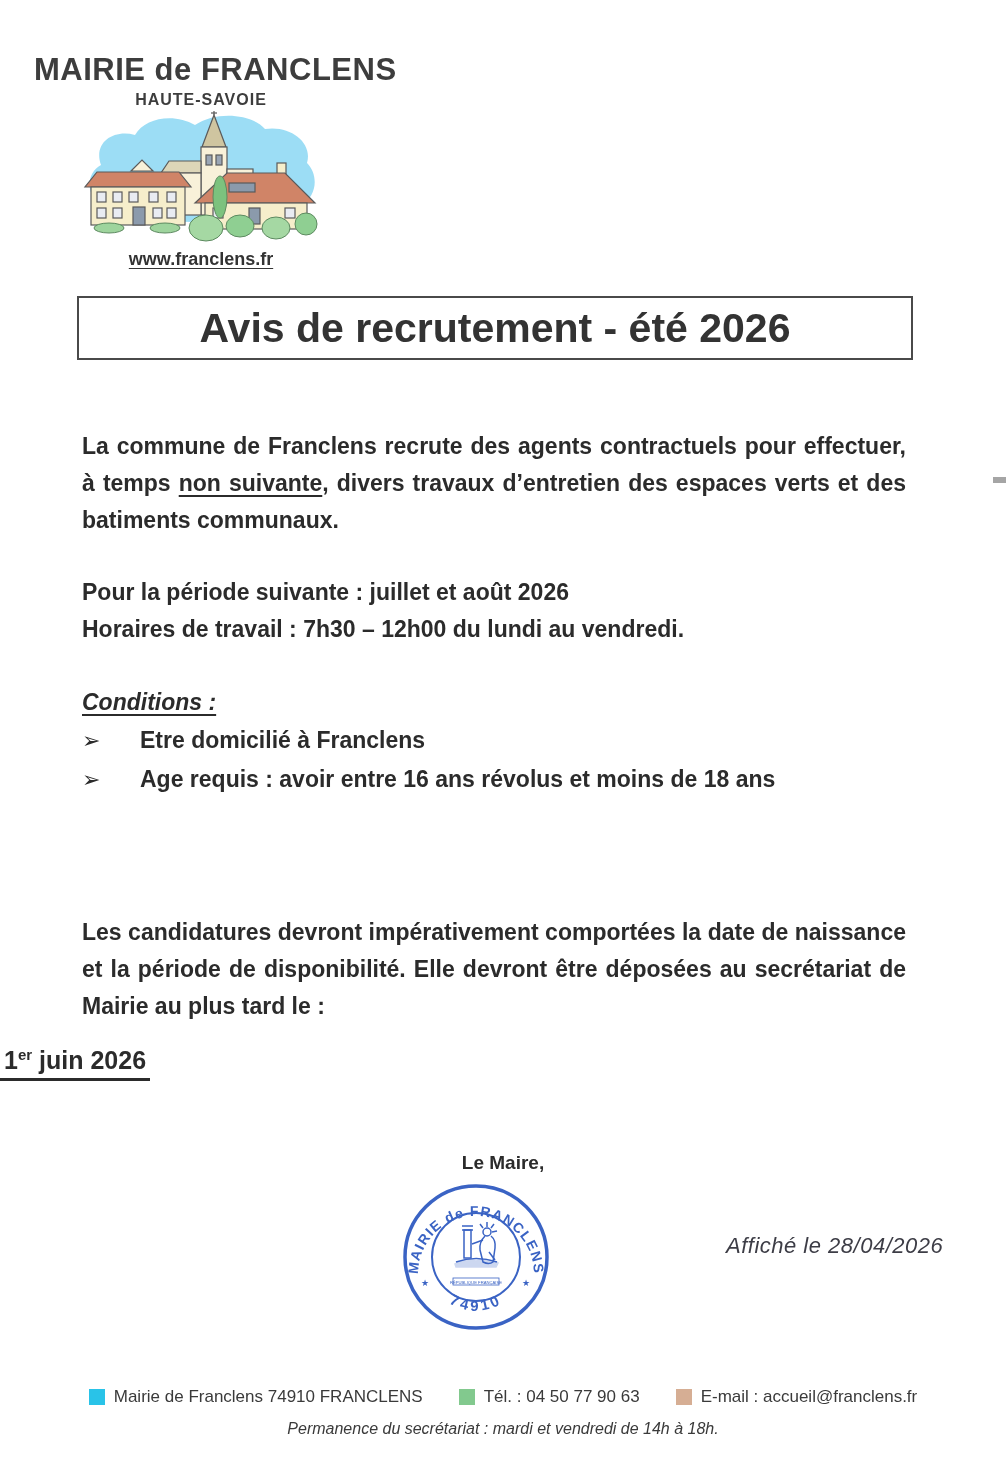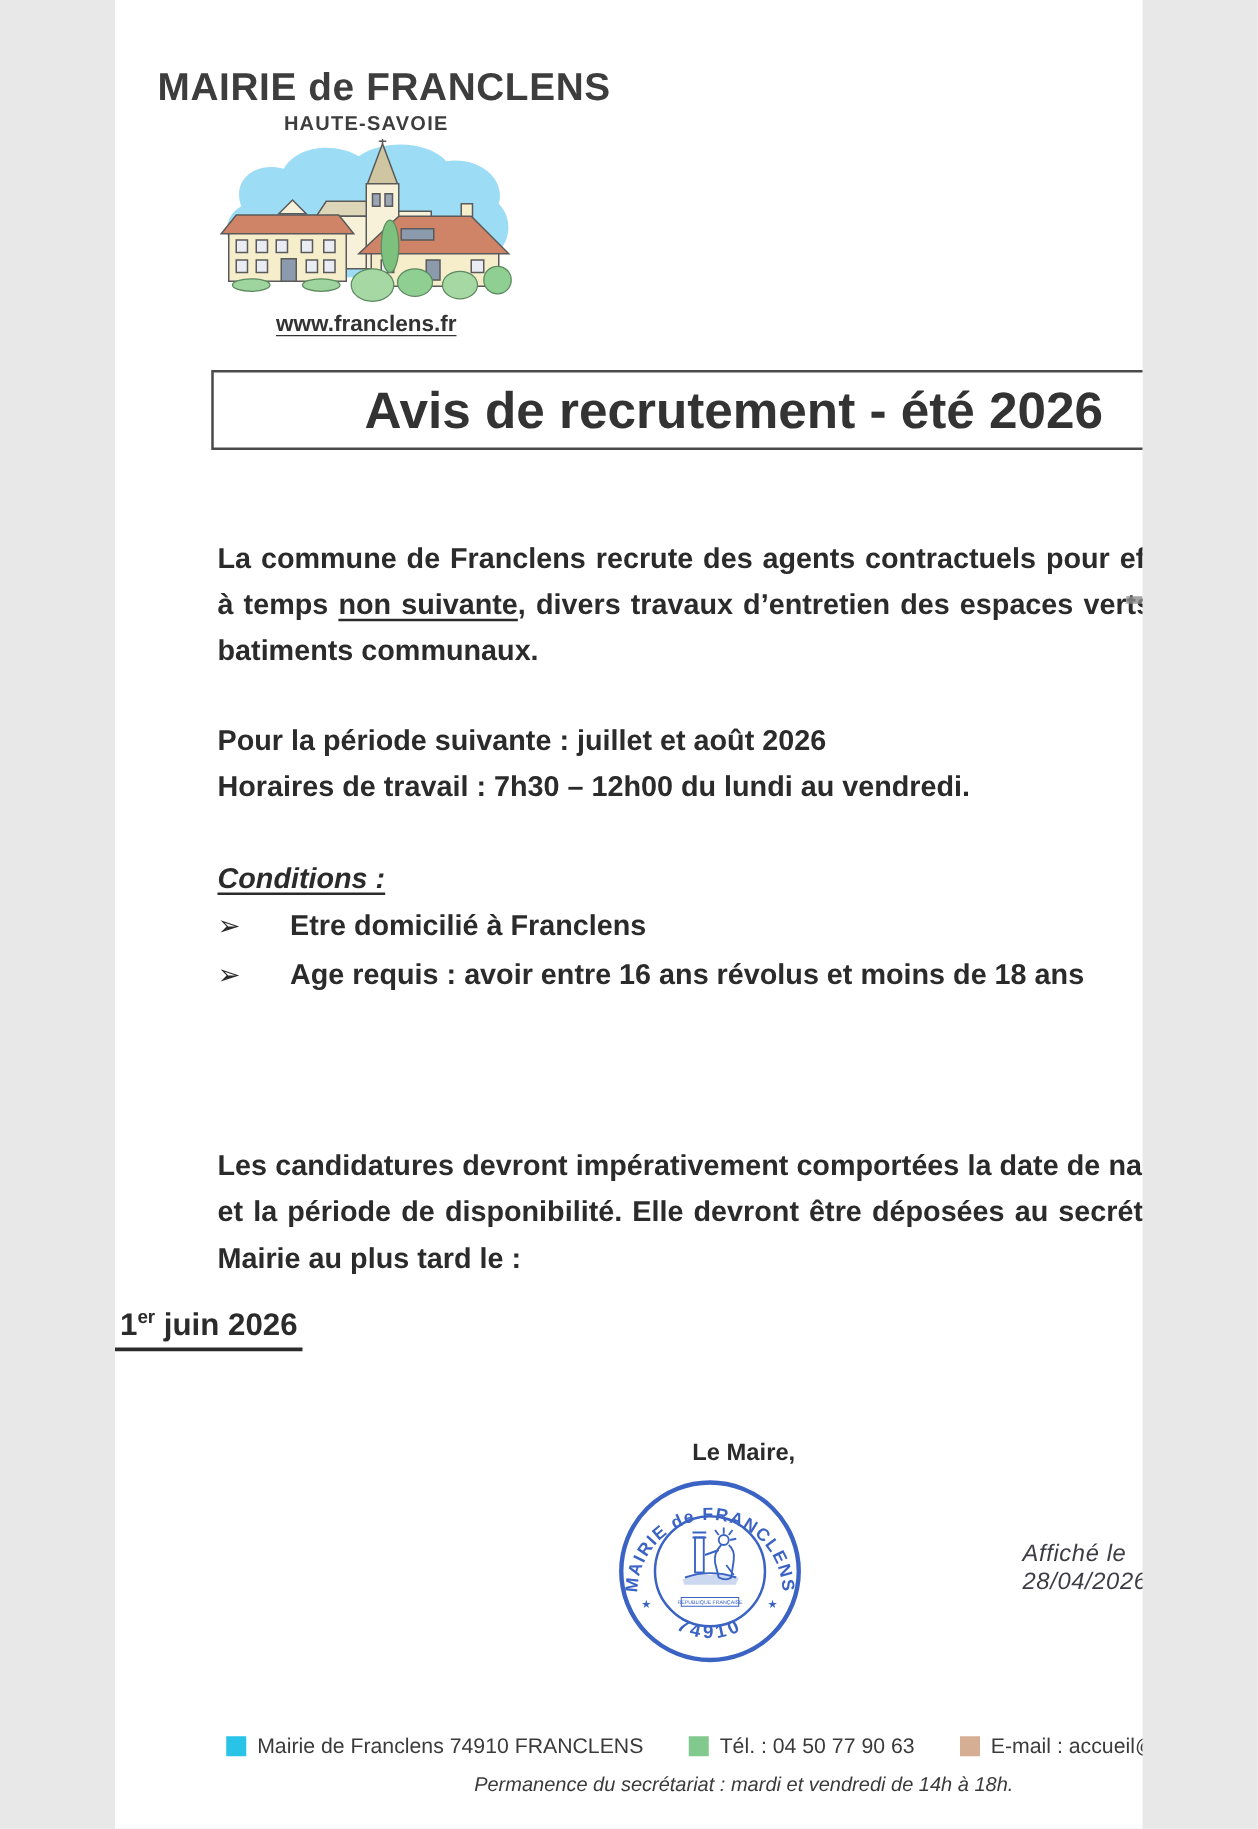--- a/index.html
+++ b/index.html
@@ -1,19 +1,19 @@
 <!DOCTYPE html>
 <html lang="fr"><head>
 <meta charset="utf-8">
 <style>
   * { margin:0; padding:0; box-sizing:border-box; }
   html,body { background:#e8e8e8; }
   .page {
     position:relative;
-    width:822px; height:1463px;
+    width:1006px; height:1463px;
     margin:0 auto;
     background:#ffffff;
     font-family:"Liberation Sans", sans-serif;
     color:#2e2e2e;
     overflow:hidden;
     padding-left:24px;
   }
 
   
   .header { position:absolute; left:34px; top:52px; width:334px; text-align:center; }
@@ -48,21 +48,21 @@
   .deadline-wrap { position:absolute; top:1046px; left:0; width:1006px; text-align:left; }
   .deadline { display:inline-block; font-size:25px; font-weight:bold; color:#2b2b2b;
               border-bottom:3px solid #2b2b2b; padding:0 4px 3px 4px; }
   .deadline sup { font-size:15px; vertical-align:super; line-height:0; }
 
   .signature { position:absolute; top:1117px; left:0; width:1006px; text-align:center;
                font-size:19px; font-weight:bold; color:#2b2b2b; line-height:27px;margin-top:32px; }
 
   
   .seal { position:absolute; left:401px; top:1182px; width:150px; height:150px; color:#3a63c4; }
-  .posted { position:absolute; left:726px; top:1233px; font-size:19px; font-style:italic;
+  .posted { position:absolute; left:726px; top:1233px; font-size:22px; font-style:italic;
             color:#3d3d46; letter-spacing:0.5px; }
 
   
   .footer-row { position:absolute; top:1387px; left:0; width:1006px;
                 display:flex; justify-content:center; gap:36px;
                 font-size:17px; color:#3a3a3a; }
   .footer-item { display:flex; align-items:center; gap:9px; white-space:nowrap; }
   .sq { width:16px; height:16px; display:inline-block; }
   .permanence { position:absolute; top:1420px; left:0; width:1006px; text-align:center;
                 font-size:16px; font-style:italic; color:#3a3a3a; }

